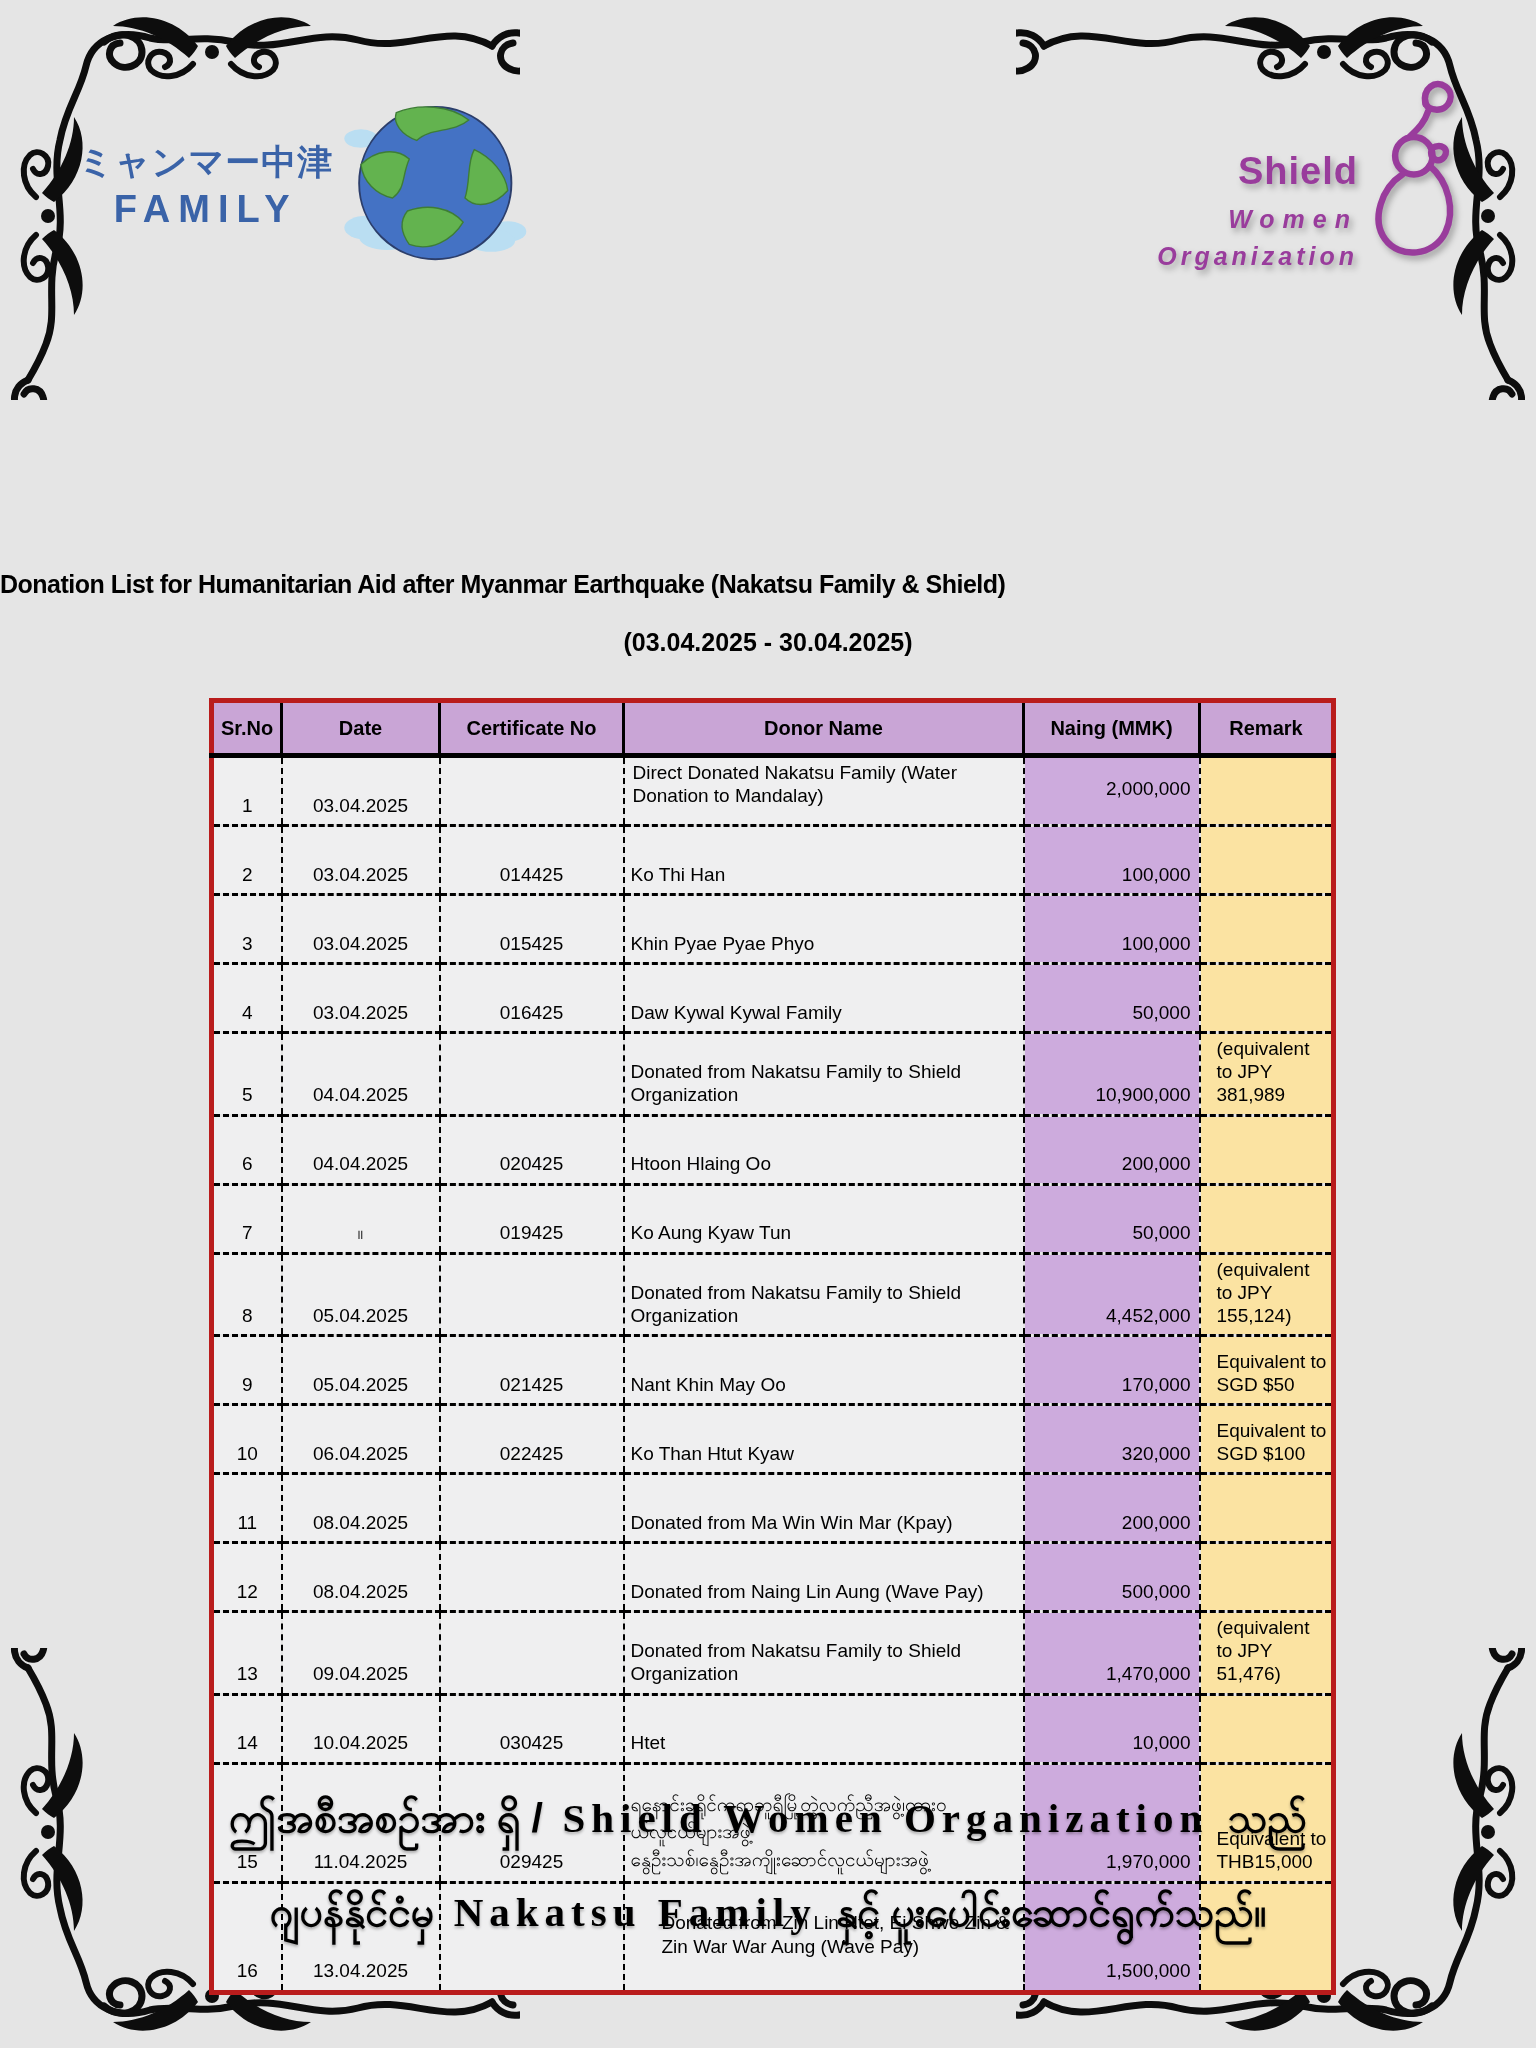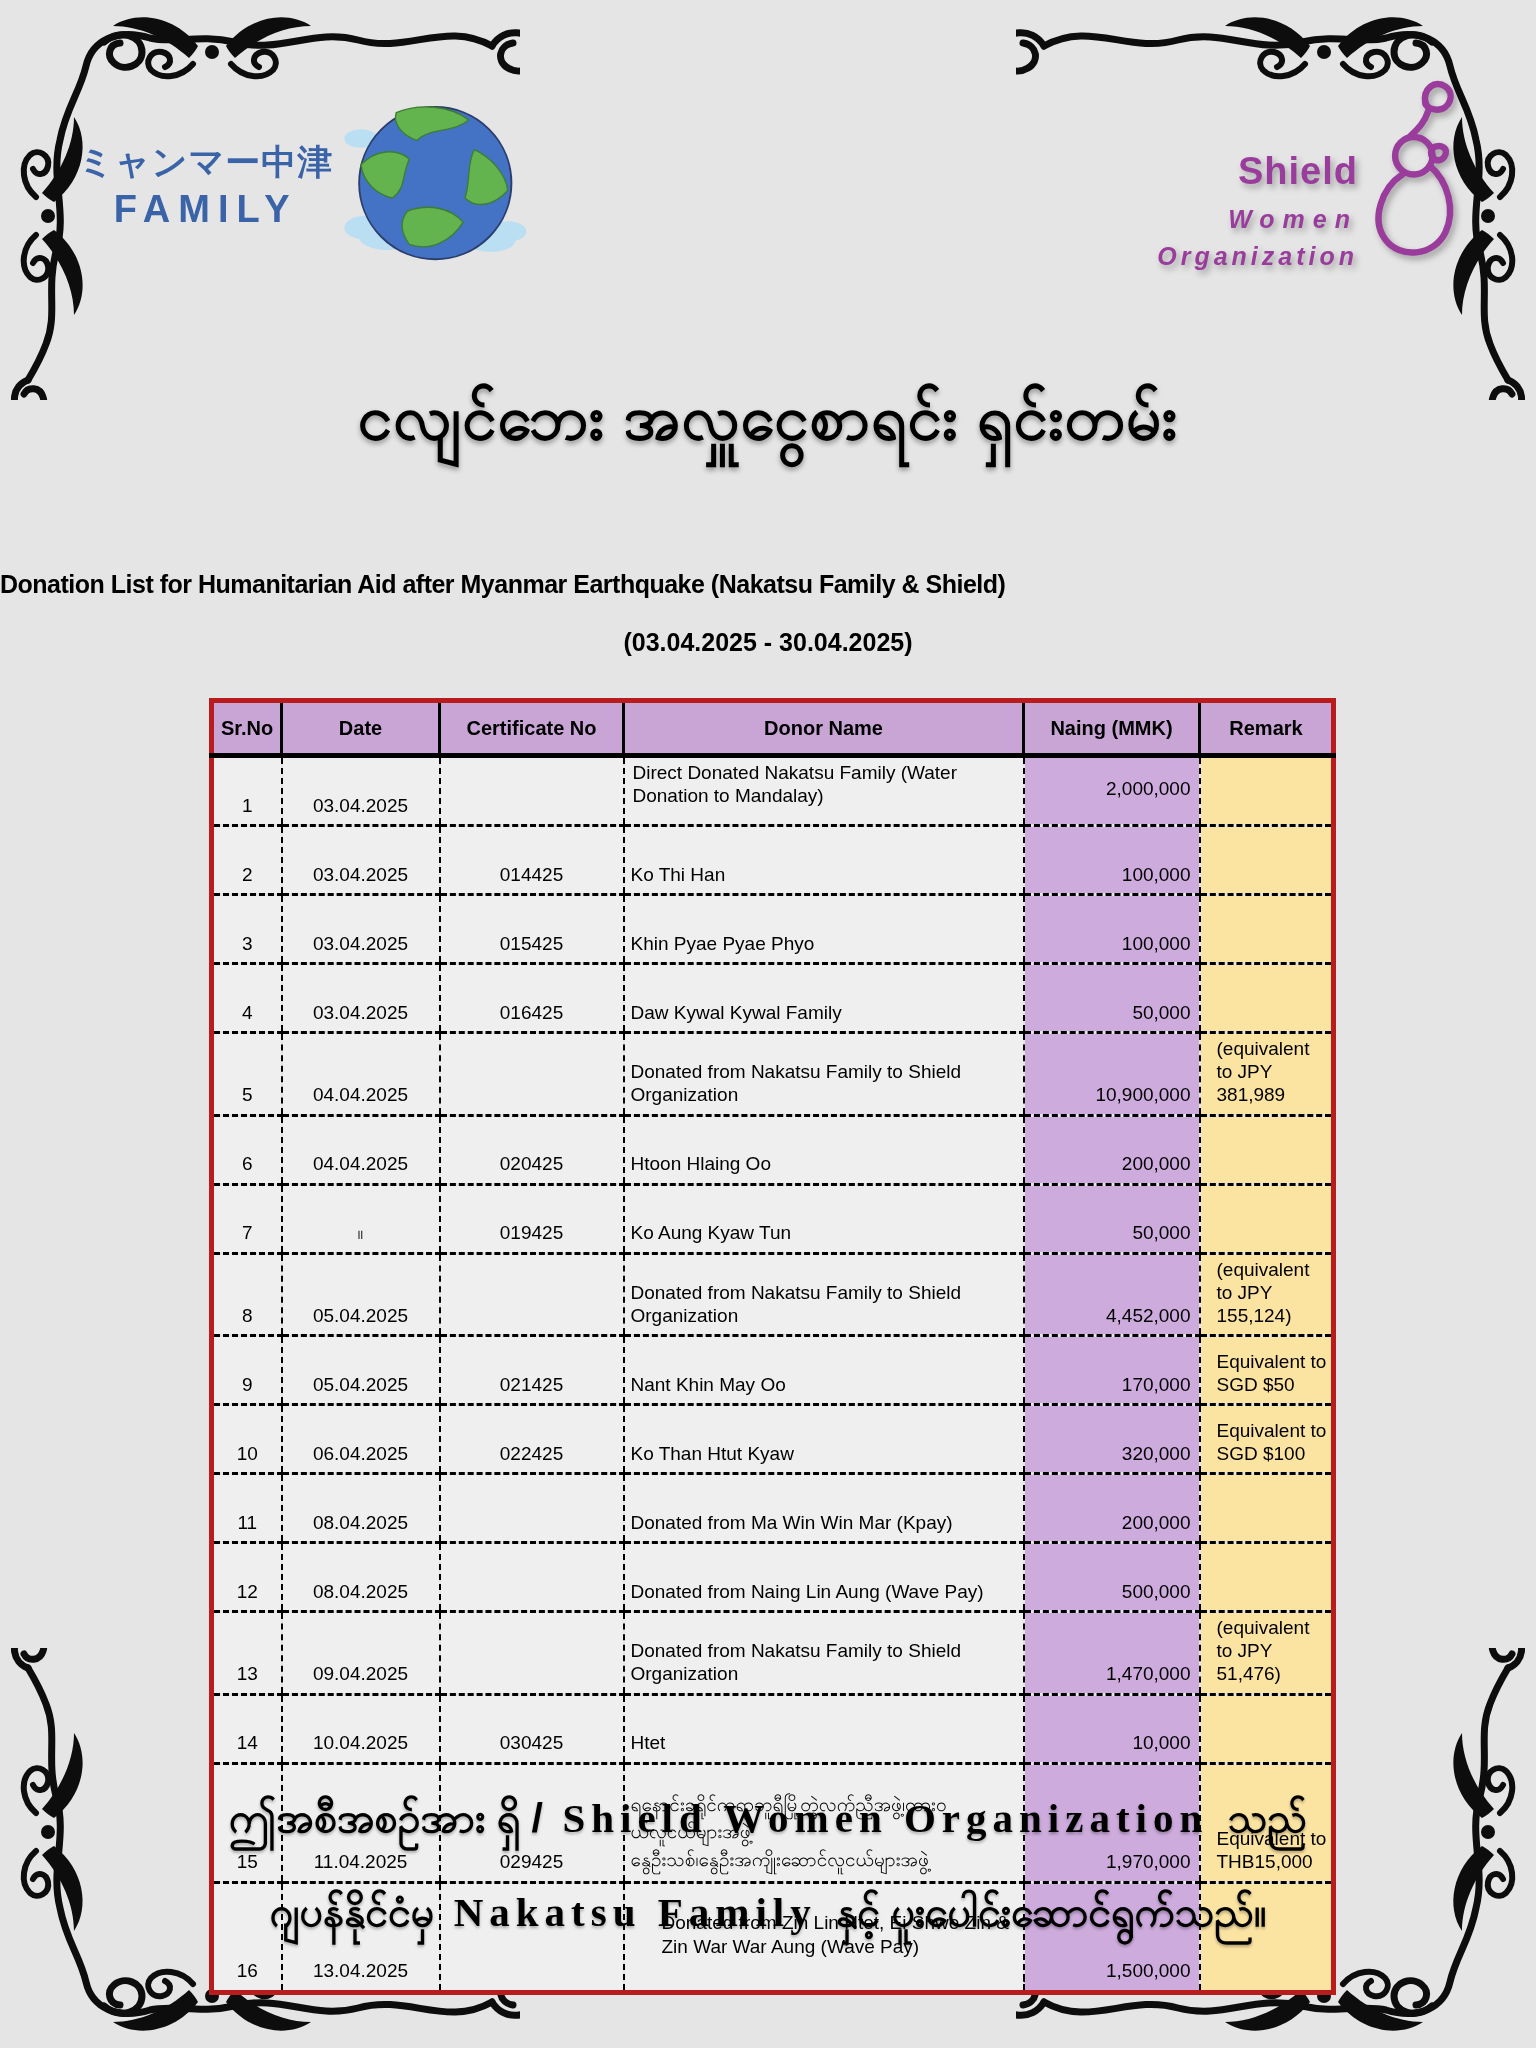--- a/index.html
+++ b/index.html
@@ -138,21 +138,20 @@
       <g fill="none" stroke="#993c9c" stroke-width="9" stroke-linecap="round">
         <path d="M88,34 C84,12 102,0 116,10 C130,20 122,42 104,42 C94,42 88,38 88,30"></path>
         <path d="M92,44 C86,62 76,70 66,80"></path>
         <circle cx="72" cy="106" r="26"></circle>
         <path d="M94,120 C120,142 130,182 116,212 C100,246 52,250 32,222 C12,194 28,150 56,132"></path>
         <path d="M96,96 C110,88 122,96 114,108 C108,116 96,112 96,102"></path>
       </g>
     </svg>
   </div>
 
-  <div class="title">ငလျင်ဘေး အလှူငွေစာရင်း ရှင်းတမ်း</div>
   <div class="subtitle">Donation List for Humanitarian Aid after Myanmar Earthquake (Nakatsu Family &amp; Shield)</div>
   <div class="daterange">(03.04.2025 - 30.04.2025)</div>
 
   <div class="table-wrap">
     <table>
       <colgroup>
         <col style="width:70px">
           <col style="width:158px">
           <col style="width:184px">
         <col style="width:400px">

